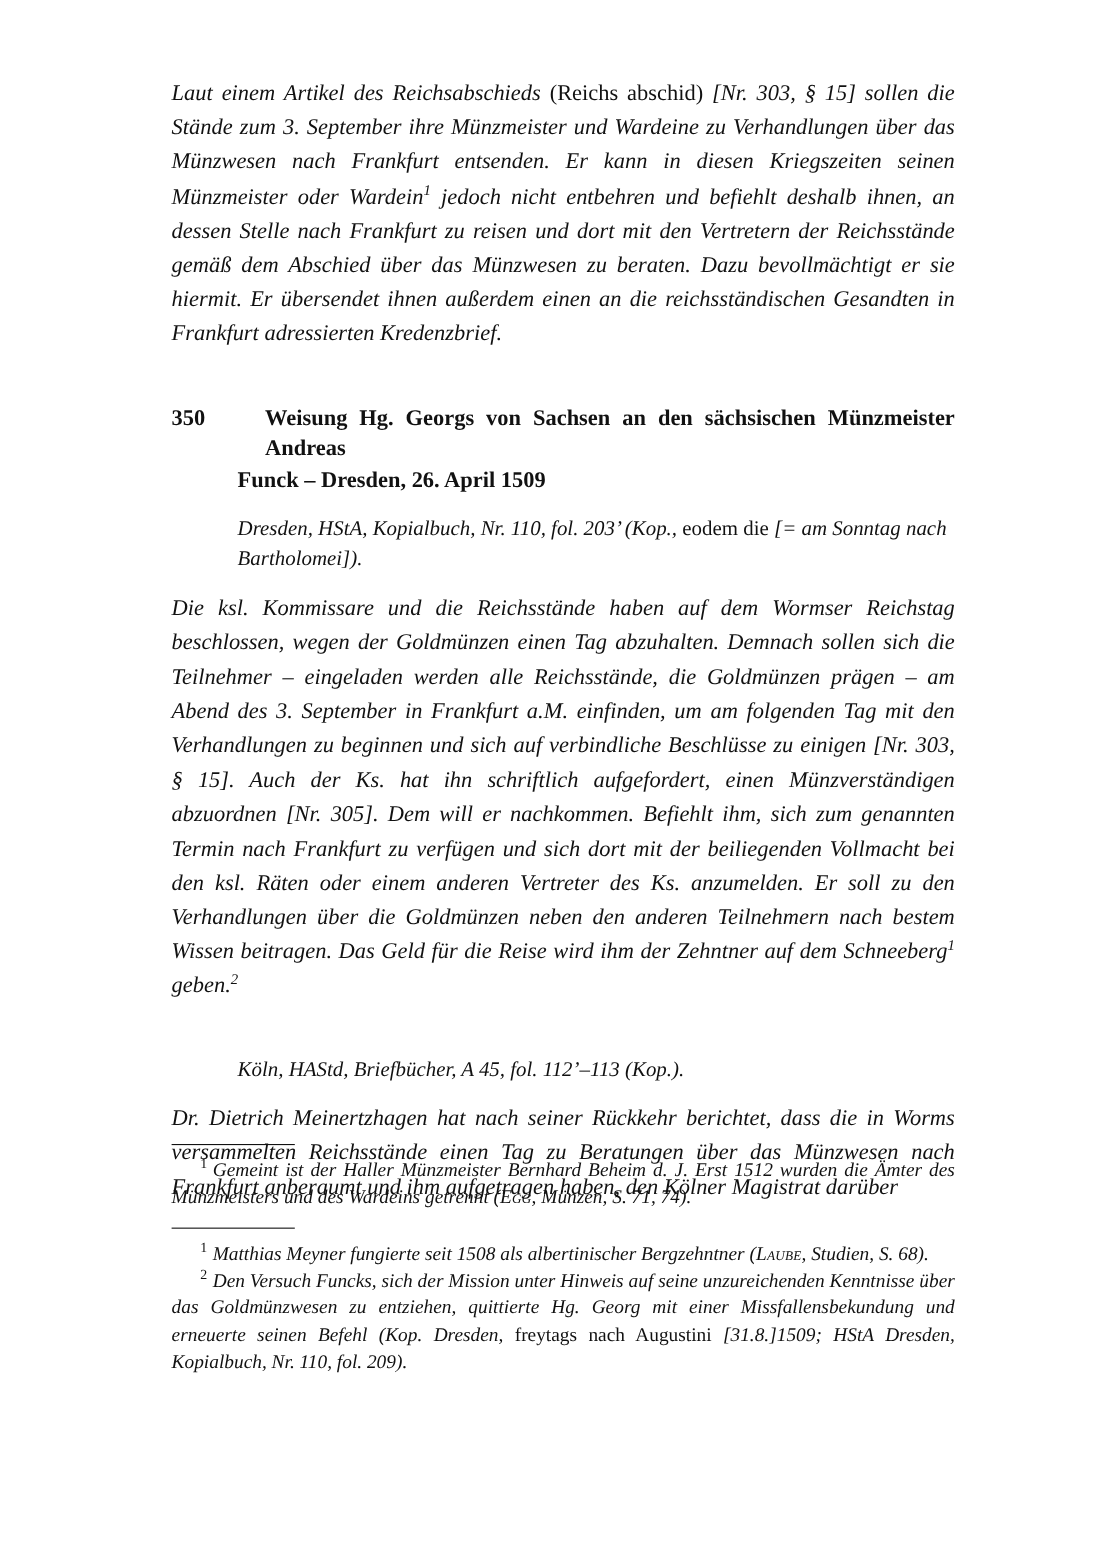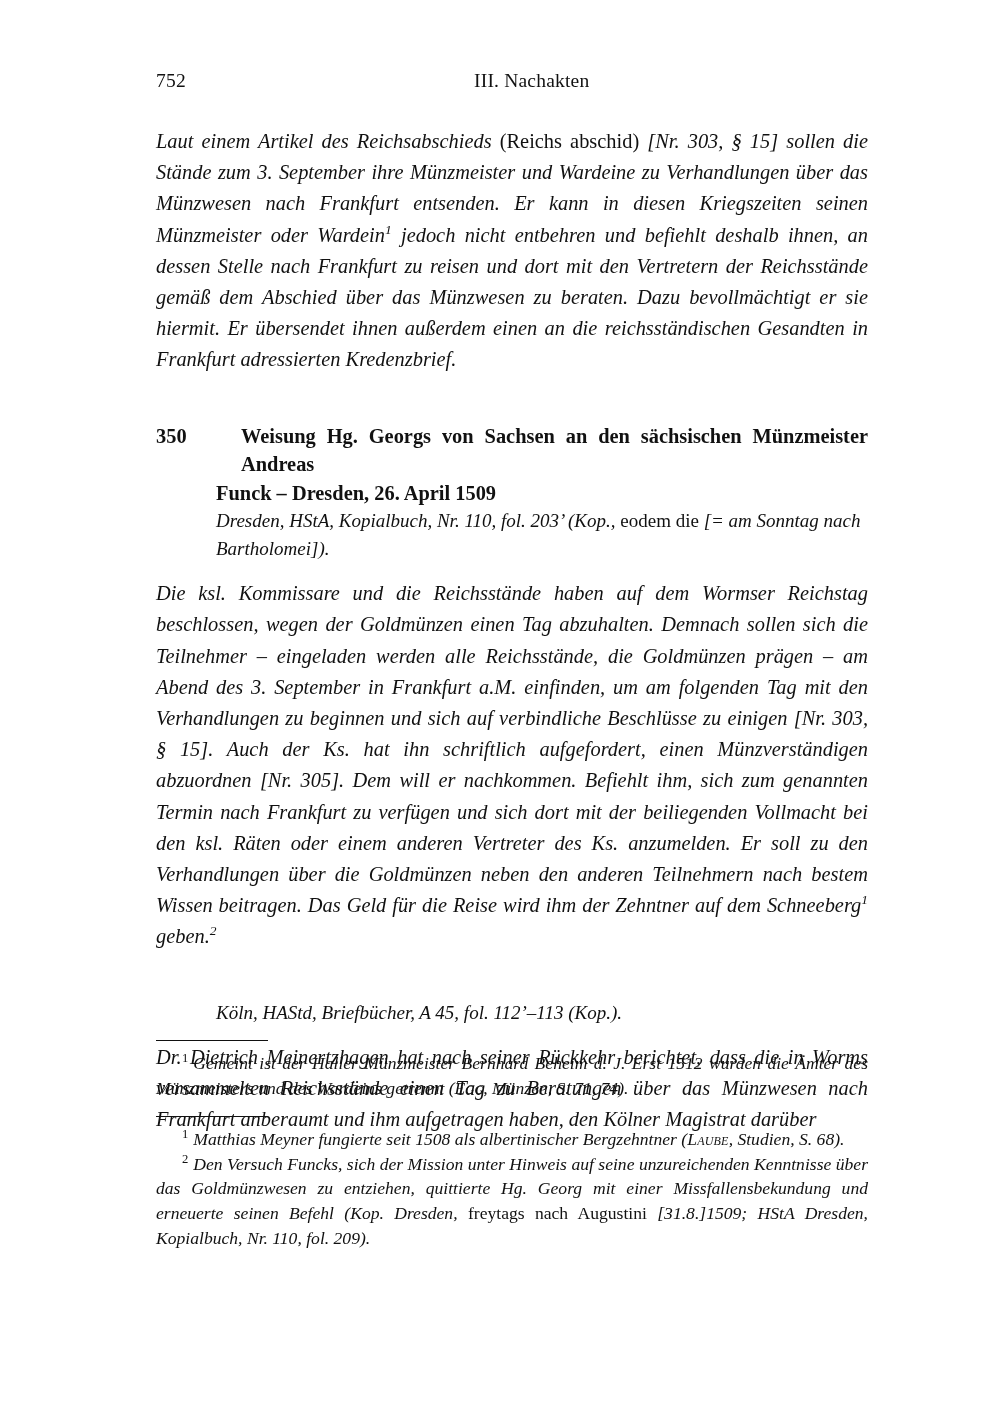--- a/index.html
+++ b/index.html
@@ -95,21 +95,21 @@
   }
   .entry-title .ln2 {
     display: block;
     text-align: left;
   }
   .source {
     margin-left: 60px;
     font-style: italic;
     font-size: 19px;
     line-height: 28px;
-    margin-top: 0;
+    margin-top: 16px;
     text-align: left;
   }
   .source .rom {
     font-style: normal;
   }
   .entry-body {
     margin-top: 15px;
   }
 
   
@@ -156,24 +156,20 @@
     margin-bottom: 0;
   }
 </style>
 </head>
 <body>
 
 <div class="page">
 
   <div class="content">
 
-    <div class="runhead">
-      <span class="folio">752</span>
-      <span class="title">III. Nachakten</span>
-    </div>
 
     <p class="regest"><span>Laut einem Artikel des Reichsabschieds</span> <span class="rom">(Reichs abschid)</span> <span>[Nr. 303, § 15] sollen die Stände zum 3. September ihre Münzmeister und Wardeine zu Verhandlungen über das Münzwesen nach Frankfurt entsenden. Er kann in diesen Kriegszeiten seinen Münzmeister oder Wardein</span><sup>1</sup> <span>jedoch nicht entbehren und befiehlt deshalb ihnen, an dessen Stelle nach Frankfurt zu reisen und dort mit den Vertretern der Reichsstände gemäß dem Abschied über das Münzwesen zu beraten. Dazu bevollmächtigt er sie hiermit. Er übersendet ihnen außerdem einen an die reichsständischen Gesandten in Frankfurt adressierten Kredenzbrief.</span></p>
 
     <div class="entry">
       <div class="entry-head">
         <span class="entry-num">350</span>
         <span class="entry-title">
           <span class="ln1">Weisung Hg. Georgs von Sachsen an den sächsischen Münzmeister Andreas</span>
           <span class="ln2">Funck – Dresden, 26. April 1509</span>
         </span>

